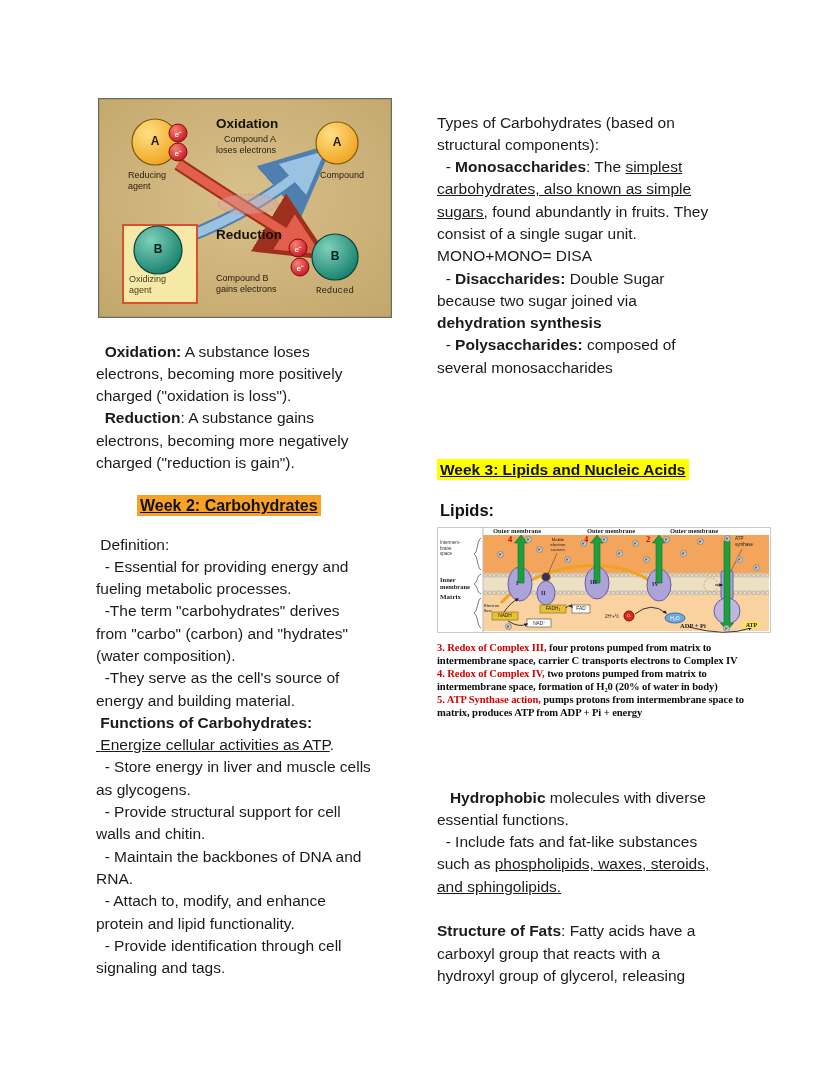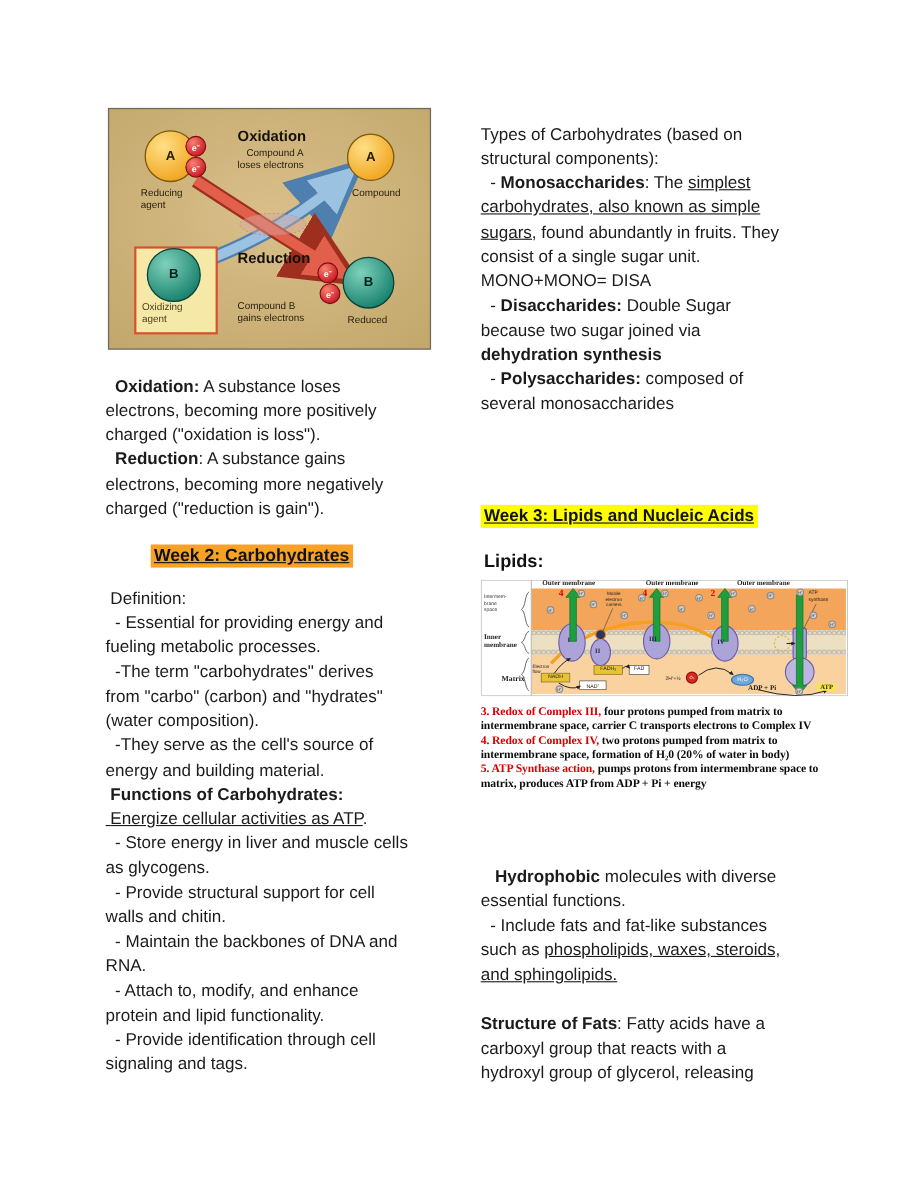--- a/index.html
+++ b/index.html
@@ -100,21 +100,21 @@
     <div class="lab" style="left:118px;top:36px;font-size:9px;line-height:11px;color:#2a2010;text-align:right;">Compound A
 loses electrons</div>
     <div class="lab" style="left:118px;top:129px;font-size:13.5px;font-weight:700;color:#151005;">Reduction</div>
     <div class="lab" style="left:118px;top:147px;font-size:9px;line-height:11px;color:#2a2010;margin-top:28px;">Compound B
 gains electrons</div>
     <div class="lab" style="left:30px;top:72px;font-size:9px;line-height:11px;color:#2a2010;">Reducing
 agent</div>
     <div class="lab" style="left:31px;top:176px;font-size:9px;line-height:11px;color:#4a3a18;">Oxidizing
 agent</div>
     <div class="lab" style="left:222px;top:72px;font-size:9px;color:#2a2010;">Compound</div>
-    <div class="lab" style="left:218px;top:188px;font-size:9px;color:#2a2010;">Reduced</div>
+    <div class="lab" style="left:218px;top:188px;font-size:9px;color:#2a2010;font-family:Liberation Mono, monospace;">Reduced</div>
   </figure>
 
   <p class="txt" style="left:96px;top:325px;width:330px;"><span>  </span><span class="b">Oxidation:</span><span> A substance loses
 electrons, becoming more positively
 charged ("oxidation is loss").
   </span><span class="b">Reduction</span><span>: A substance gains
 electrons, becoming more negatively
 charged ("reduction is gain").</span></p>
 
   <span class="hl hl-orange" style="left:96px;top:495px;">Week 2: Carbohydrates</span>
@@ -219,21 +219,21 @@
 
     <div class="lab serif ctr" style="left:45px;top:0;width:70px;font-size:6.5px;">Outer membrane</div>
     <div class="lab serif ctr" style="left:139px;top:0;width:70px;font-size:6.5px;">Outer membrane</div>
     <div class="lab serif ctr" style="left:222px;top:0;width:70px;font-size:6.5px;">Outer membrane</div>
 
     <div class="lab" style="left:3px;top:13px;font-size:4.5px;line-height:5.5px;color:#333;">Intermem-
 brane
 space</div>
     <div class="lab serif" style="left:3px;top:49px;font-size:6.5px;line-height:7px;">Inner
 membrane</div>
-    <div class="lab serif" style="left:3px;top:86px;font-size:7px;margin-left:16px;">Matrix</div>
+    <div class="lab serif" style="left:3px;top:66px;font-size:7px;">Matrix</div>
 
     <div class="lab serif redlab" style="left:71px;top:7px;font-size:8.5px;">4</div>
     <div class="lab serif redlab" style="left:147px;top:7px;font-size:8.5px;">4</div>
     <div class="lab serif redlab" style="left:209px;top:7px;font-size:8.5px;">2</div>
 
     <div class="lab serif" style="left:79px;top:53px;font-size:6px;color:#25205a;">I</div>
     <div class="lab serif" style="left:104px;top:63px;font-size:6px;color:#25205a;">II</div>
     <div class="lab serif" style="left:153px;top:52px;font-size:6px;color:#25205a;">III</div>
     <div class="lab serif" style="left:215px;top:54px;font-size:6px;color:#25205a;">IV</div>
 

